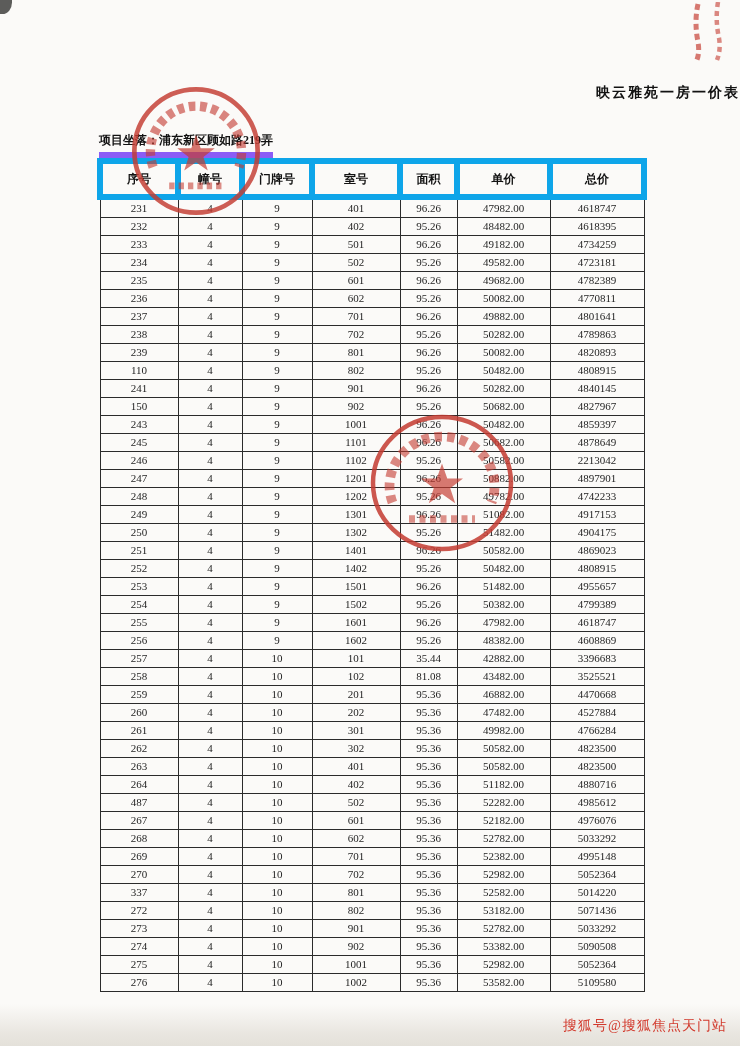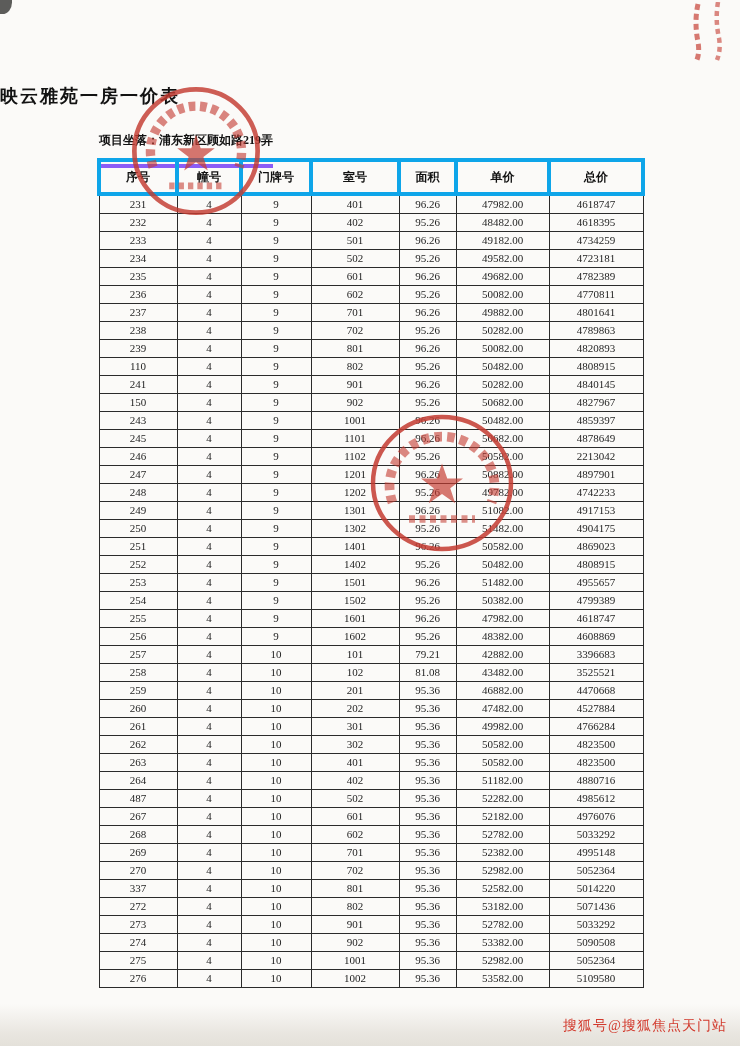--- a/index.html
+++ b/index.html
@@ -4,36 +4,36 @@
 <style>
   html,body { margin:0; padding:0; }
   body {
     width:740px; height:1046px; position:relative; overflow:hidden;
     background:#fbfaf8;
     font-family:"Liberation Serif","DejaVu Serif",serif;
     color:#1c1c1c;
   }
   .page-title {
     position:absolute; top:84px; left:0; width:100%;
-    text-align:left; font-size:18px; font-weight:bold;
+    text-align:right; font-size:14px; font-weight:bold;
     letter-spacing:2px; color:#121212;
   }
   .project-location {
     position:absolute; top:132px; left:99px;
     font-size:12px; font-weight:bold; color:#121212;
-    border-bottom:4px solid #8b5cf6; padding-bottom:15px;
+    border-bottom:6px solid #8b5cf6; padding-bottom:3px;
   }
   table.price-table {
     position:absolute; top:158px; left:97px; width:544px;
     border-collapse:collapse; table-layout:fixed;
     background:transparent;
   }
   .price-table th {
     height:30px; font-size:12px; font-weight:bold;
-    border:4px solid #0ea5e9; text-align:center; color:#121212;
+    border:6px solid #0ea5e9; text-align:center; color:#121212;
     padding:0;
   }
   .price-table td {
     height:15px; line-height:15px; font-size:11px; text-align:center;
     border:1px solid #2b2b2b; padding:1px 0; color:#1e1e1e;
     white-space:nowrap; overflow:hidden;
   }
   col.c1{width:78px} col.c2{width:64px} col.c3{width:70px}
   col.c4{width:88px} col.c5{width:57px} col.c6{width:93px} col.c7{width:94px}
 
@@ -308,21 +308,21 @@
         <td>1602</td>
         <td>95.26</td>
         <td>48382.00</td>
         <td>4608869</td>
       </tr>
       <tr>
         <td>257</td>
         <td>4</td>
         <td>10</td>
         <td>101</td>
-        <td>79.21</td>
+        <td>35.44</td>
         <td>42882.00</td>
         <td>3396683</td>
       </tr>
       <tr>
         <td>258</td>
         <td>4</td>
         <td>10</td>
         <td>102</td>
         <td>81.08</td>
         <td>43482.00</td>

